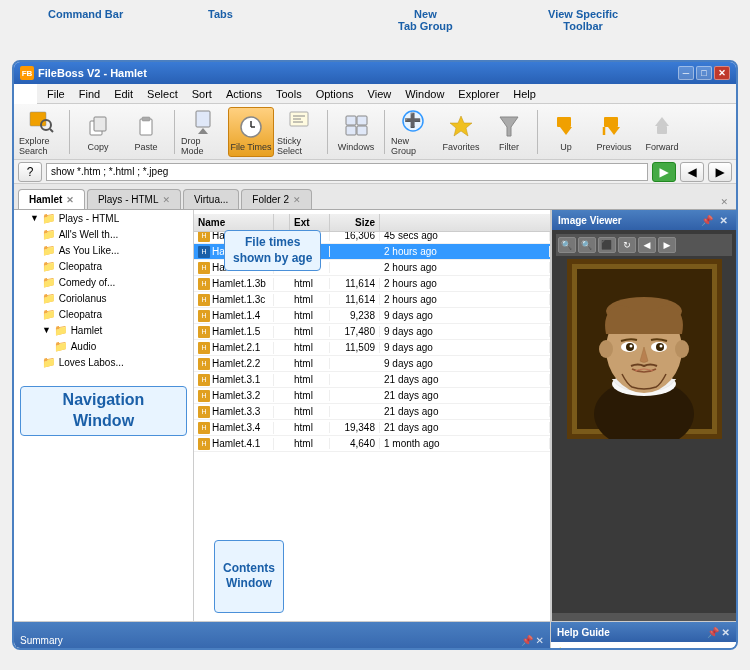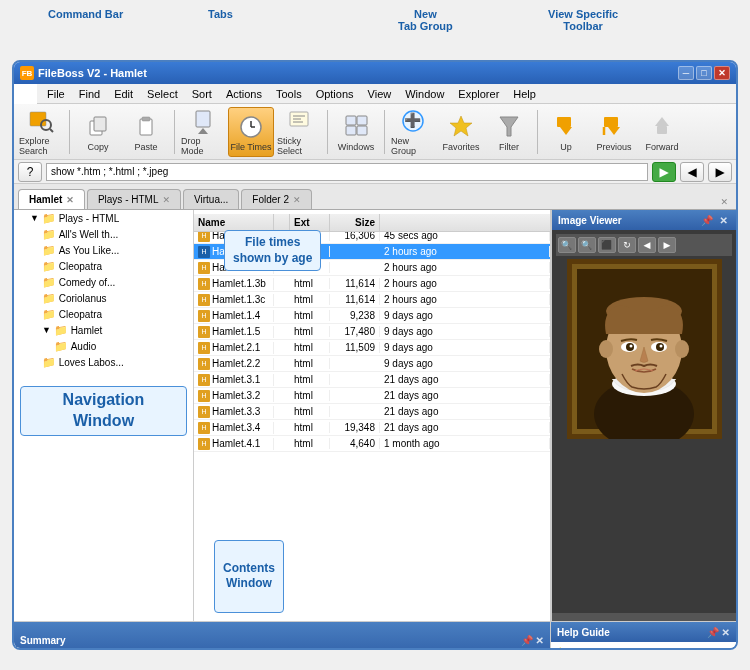--- a/index.html
+++ b/index.html
@@ -261,21 +261,21 @@
       border-right: 1px solid #ccc;
       overflow: hidden;
       display: flex;
       flex-direction: column;
     }
     .summary-header {
       background: linear-gradient(to bottom, #4a7fc1, #3060a8);
       color: white;
       padding: 2px 6px;
       font-size: 10px;
-      font-weight: bold;
+      font-weight: normal;
       display: flex;
       align-items: center;
       justify-content: space-between;
       height: 36px;
       gap: 45px;
     }
     .summary-content {
       padding: 4px 6px;
       font-size: 10px;
       flex: 1;

